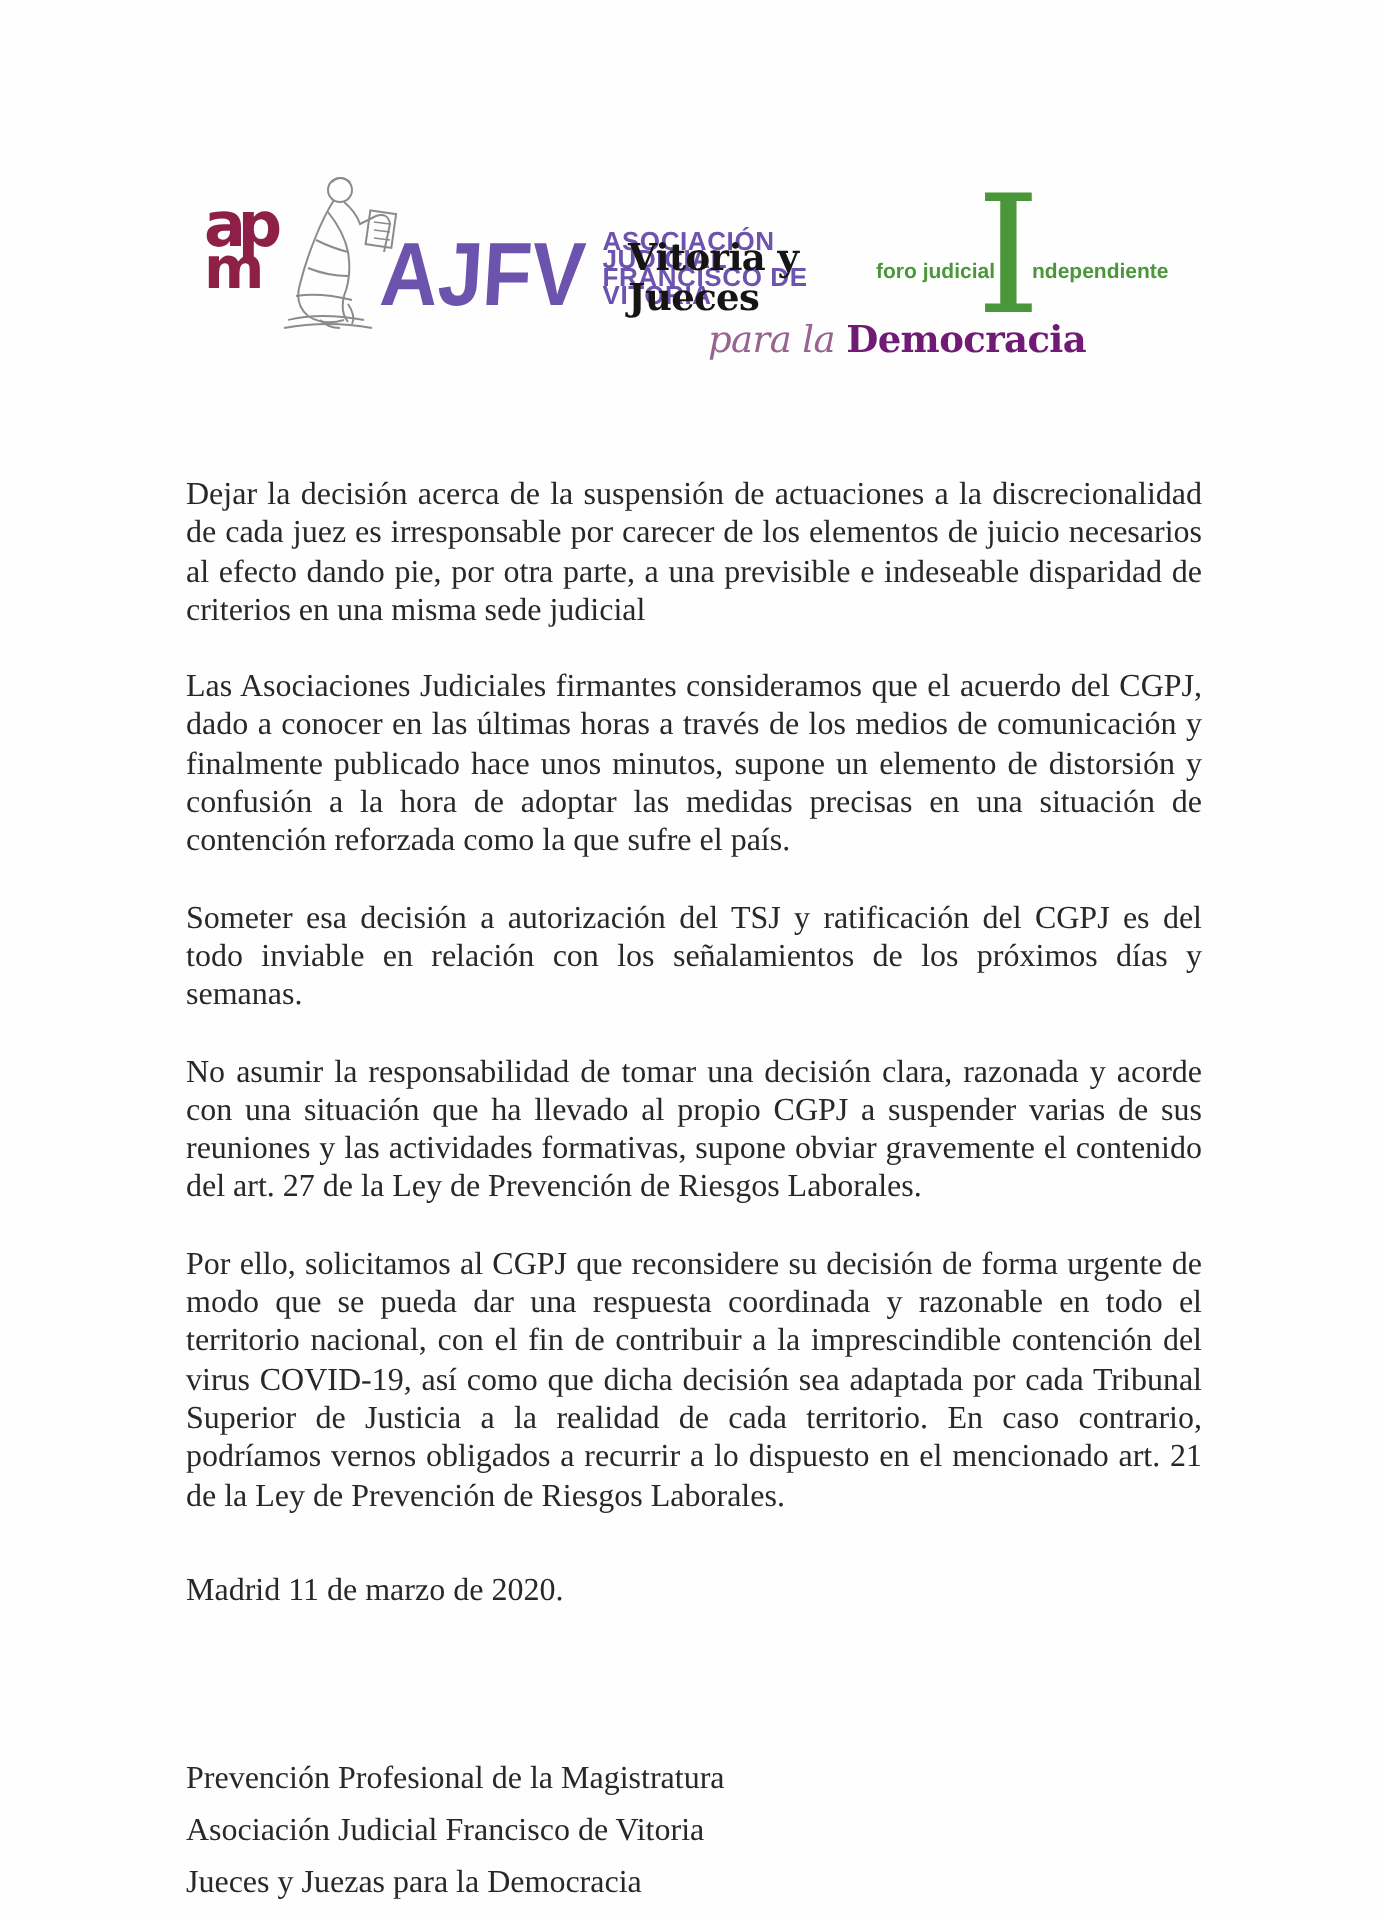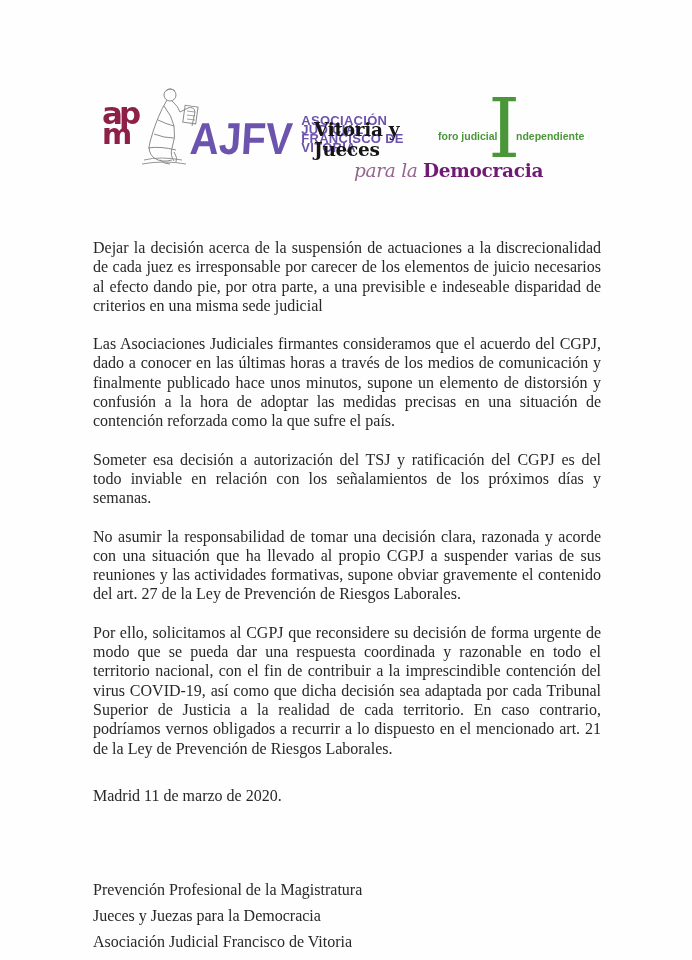--- a/index.html
+++ b/index.html
@@ -172,19 +172,19 @@
     <p>Dejar la decisión acerca de la suspensión de actuaciones a la discrecionalidad de cada juez es irresponsable por carecer de los elementos de juicio necesarios al efecto dando pie, por otra parte, a una previsible e indeseable disparidad de criterios en una misma sede judicial</p>
     <p>Las Asociaciones Judiciales firmantes consideramos que el acuerdo del CGPJ, dado a conocer en las últimas horas a través de los medios de comunicación y finalmente publicado hace unos minutos, supone un elemento de distorsión y confusión a la hora de adoptar las medidas precisas en una situación de contención reforzada como la que sufre el país.</p>
     <p>Someter esa decisión a autorización del TSJ y ratificación del CGPJ es del todo inviable en relación con los señalamientos de los próximos días y semanas.</p>
     <p>No asumir la responsabilidad de tomar una decisión clara, razonada y acorde con una situación que ha llevado al propio CGPJ a suspender varias de sus reuniones y las actividades formativas, supone obviar gravemente el contenido del art. 27 de la Ley de Prevención de Riesgos Laborales.</p>
     <p>Por ello, solicitamos al CGPJ que reconsidere su decisión de forma urgente de modo que se pueda dar una respuesta coordinada y razonable en todo el territorio nacional, con el fin de contribuir a la imprescindible contención del virus COVID-19, así como que dicha decisión sea adaptada por cada Tribunal Superior de Justicia a la realidad de cada territorio. En caso contrario, podríamos vernos obligados a recurrir a lo dispuesto en el mencionado art. 21 de la Ley de Prevención de Riesgos Laborales.</p>
 
     <p class="dateline">Madrid 11 de marzo de 2020.</p>
 
     <div class="signatures">
       <p>Prevención Profesional de la Magistratura</p>
+      <p>Asociación Judicial Francisco de Vitoria</p>
       <p>Jueces y Juezas para la Democracia</p>
-      <p>Asociación Judicial Francisco de Vitoria</p>
       <p>Foro Judicial Independiente</p>
     </div>
   </main>
 
 </div>
 
 </body></html>

